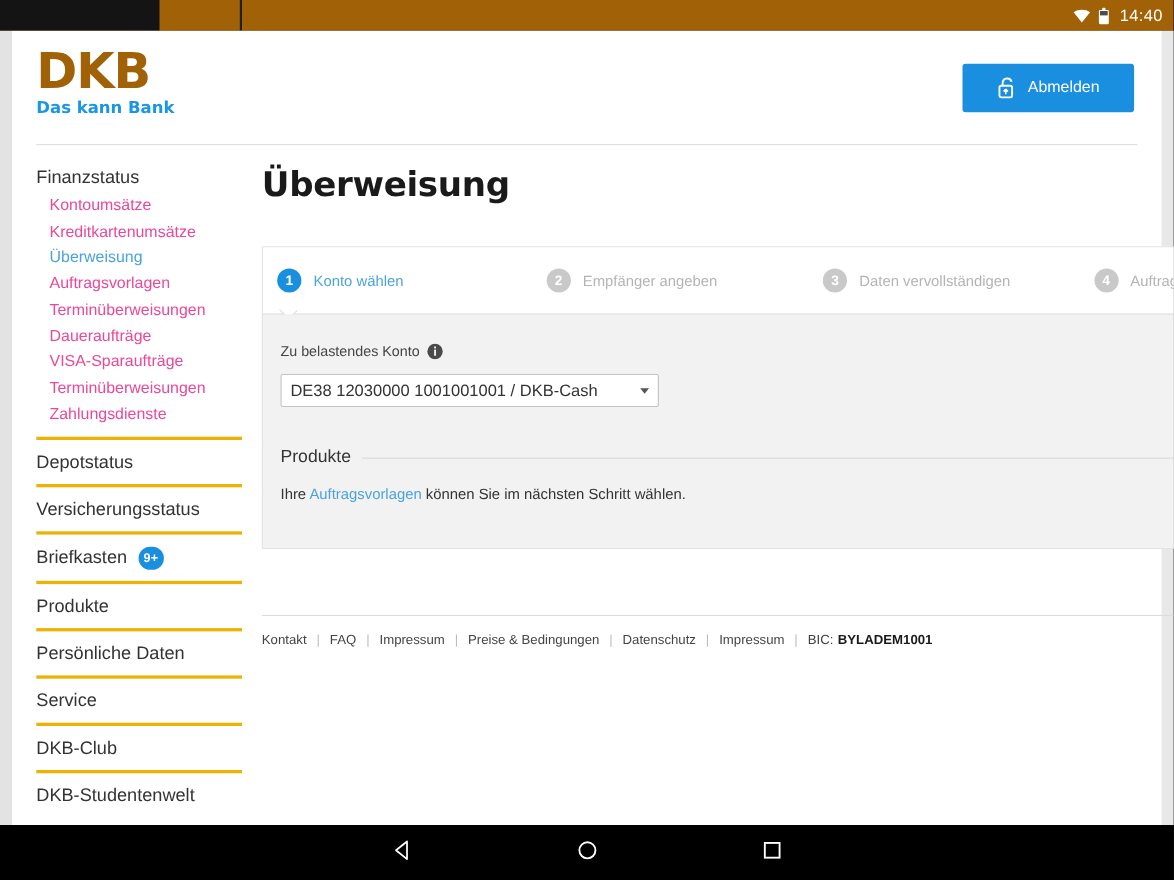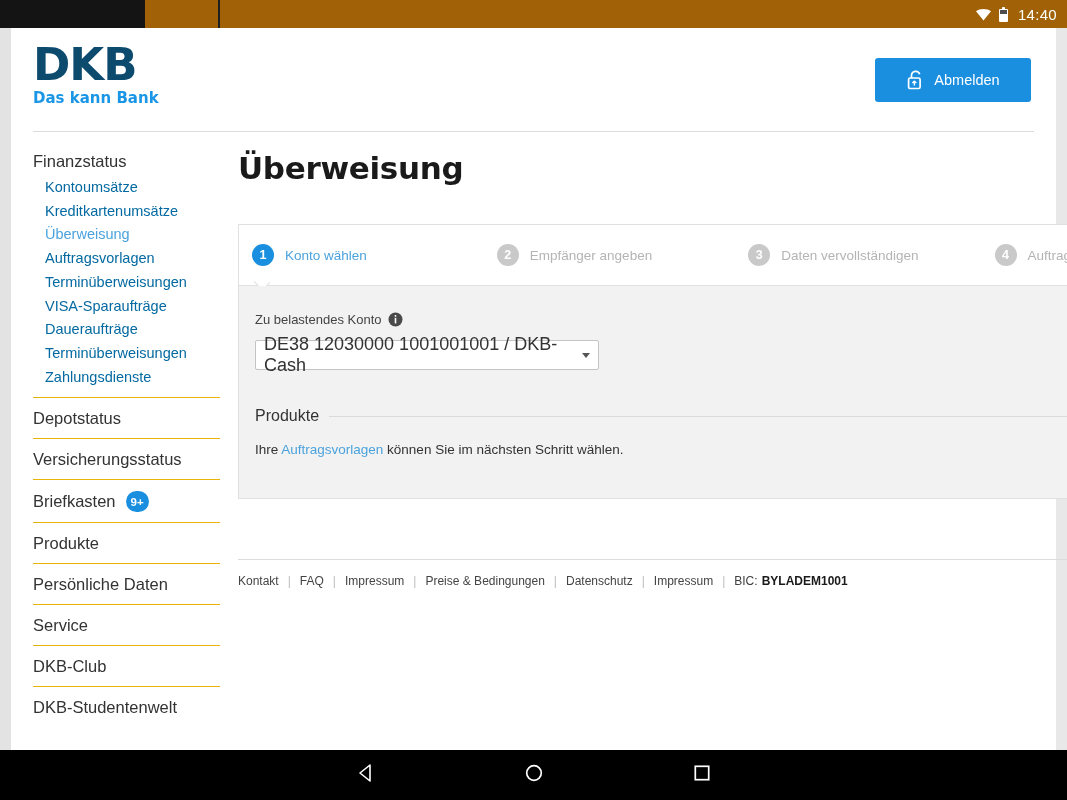--- a/index.html
+++ b/index.html
@@ -81,21 +81,21 @@
     position: relative;
     height: 104px;
     padding: 0 25px;
   }
   .logo {
     position: absolute; left: 22px; top: 14px;
   }
   .logo-word {
     font-family: "DejaVu Sans", sans-serif;
     font-size: 45px; font-weight: bold;
-    color: #0c4a6e; letter-spacing: -1px; line-height: 46px;
+    color: #a16207; letter-spacing: -1px; line-height: 46px;
   }
   .logo-tag {
     font-family: "DejaVu Sans", sans-serif;
     font-size: 15px; font-weight: bold;
     color: #1a96e6; line-height: 18px; margin-top: 1px;
   }
   .logout-btn {
     position: absolute; right: 25px; top: 30px;
     width: 156px; height: 44px;
     background: #1a8fe0;
@@ -122,28 +122,28 @@
     padding: 14px 0 0 22px;
     flex: none;
   }
   .nav-top { padding-bottom: 8px; }
   .nav-head {
     font-size: 16.5px; color: #333;
     line-height: 30px;
     cursor: pointer;
   }
   .nav-sub {
-    font-size: 14.5px; color: #0369a1;
+    font-size: 14.5px; color: #ec4899;
     line-height: 23.7px;
     padding-left: 12px;
     cursor: pointer;
   }
   .nav-sub.active { color: #4ba3dd; }
   .nav-sec {
-    border-top: 1px solid #eab308;
+    border-top: 3px solid #eab308;
     padding: 11px 0 10px 0;
     display: flex; align-items: center;
     cursor: pointer;
   }
   .nav-sec .lbl { font-size: 16.5px; color: #333; }
   .badge {
     margin-left: 10px;
     min-width: 21px; height: 21px;
     background: #1a8fe0; color: #fff;
     border-radius: 11px;
@@ -229,21 +229,21 @@
   .acct-select {
     width: 344px; height: 30px;
     background: #fff;
     border: 1px solid #c4c4c4; border-radius: 2px;
     display: flex; align-items: center;
     padding: 0 8px;
     position: relative;
     cursor: pointer;
   }
   .acct-select .val {
-    font-size: 18px; color: #333;
+    font-size: 15px; color: #333;
     font-family: "Liberation Sans", sans-serif;
   }
   .caret {
     position: absolute; right: 8px; top: 50%;
     margin-top: -2px;
     width: 0; height: 0;
     border-left: 4px solid transparent;
     border-right: 4px solid transparent;
     border-top: 5px solid #555;
   }
@@ -346,22 +346,22 @@
       <div class="body-wrap">
 
         <nav class="sidebar">
           <div class="nav-top">
             <div class="nav-head">Finanzstatus</div>
             <div class="nav-sub">Kontoumsätze</div>
             <div class="nav-sub">Kreditkartenumsätze</div>
             <div class="nav-sub active">Überweisung</div>
             <div class="nav-sub">Auftragsvorlagen</div>
             <div class="nav-sub">Terminüberweisungen</div>
+            <div class="nav-sub">Daueraufträge</div>
             <div class="nav-sub">VISA-Sparaufträge</div>
-            <div class="nav-sub">Daueraufträge</div>
             <div class="nav-sub">Terminüberweisungen</div>
             <div class="nav-sub">Zahlungsdienste</div>
           </div>
 
           <div class="nav-sec sec-rule">
             <span class="lbl">Depotstatus</span>
           </div>
           <div class="nav-sec sec-rule">
             <span class="lbl">Versicherungsstatus</span>
           </div>

